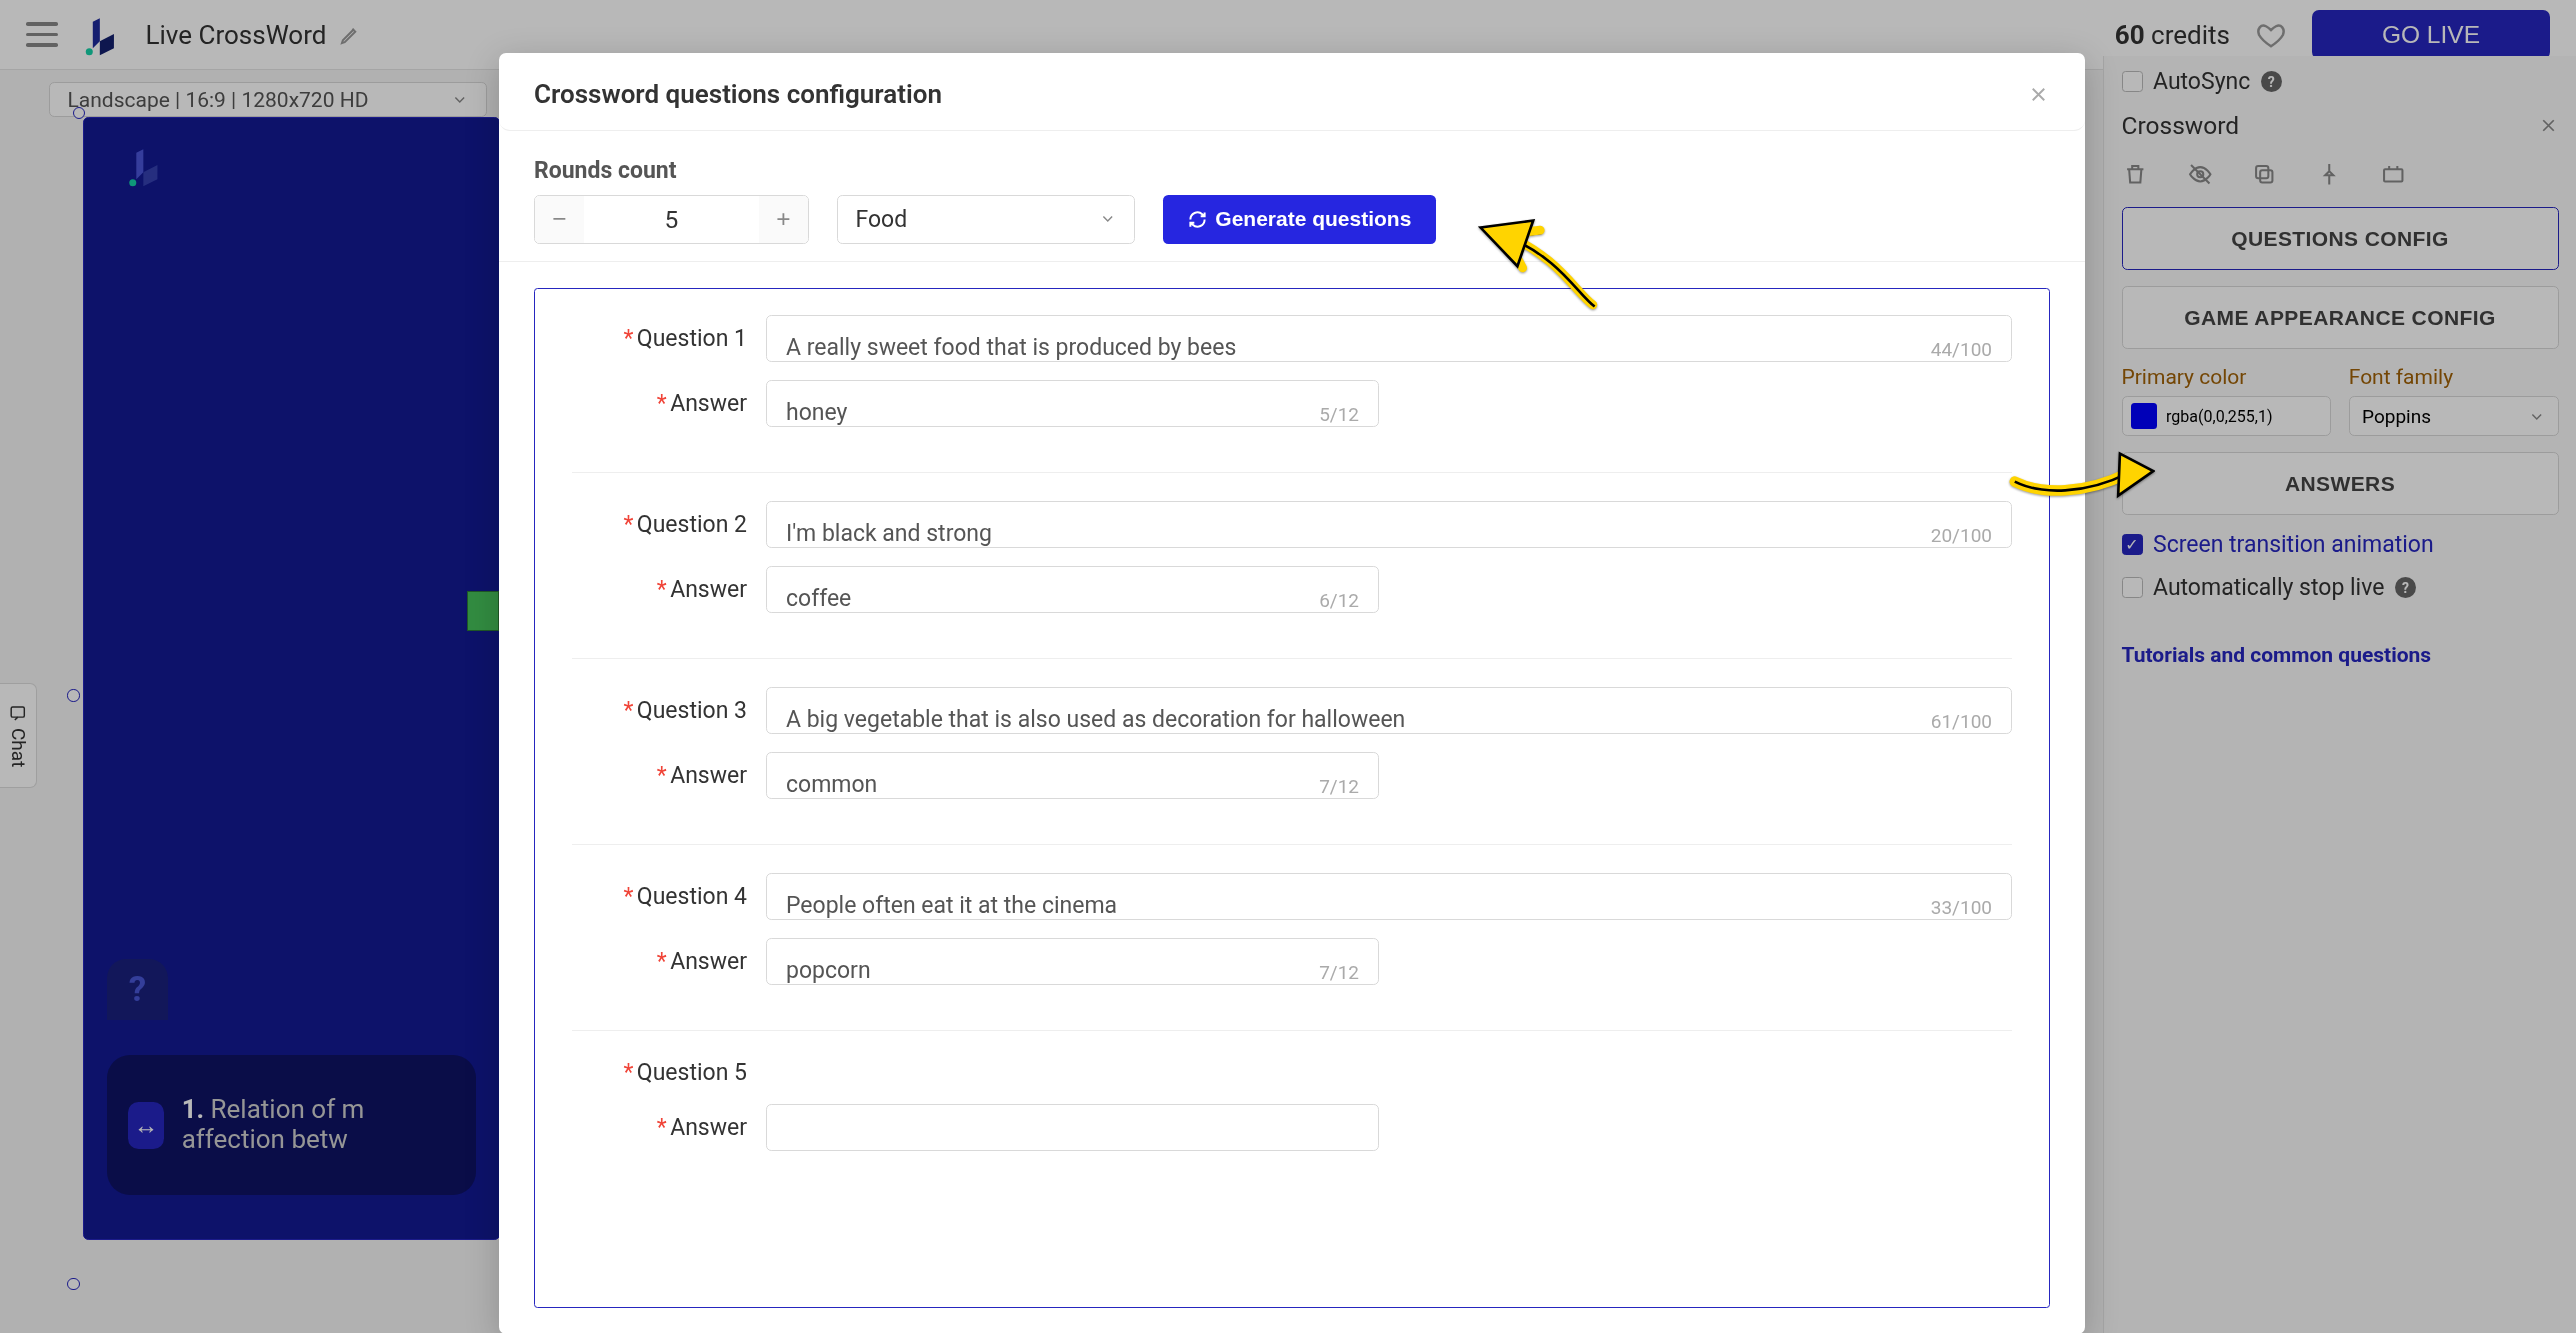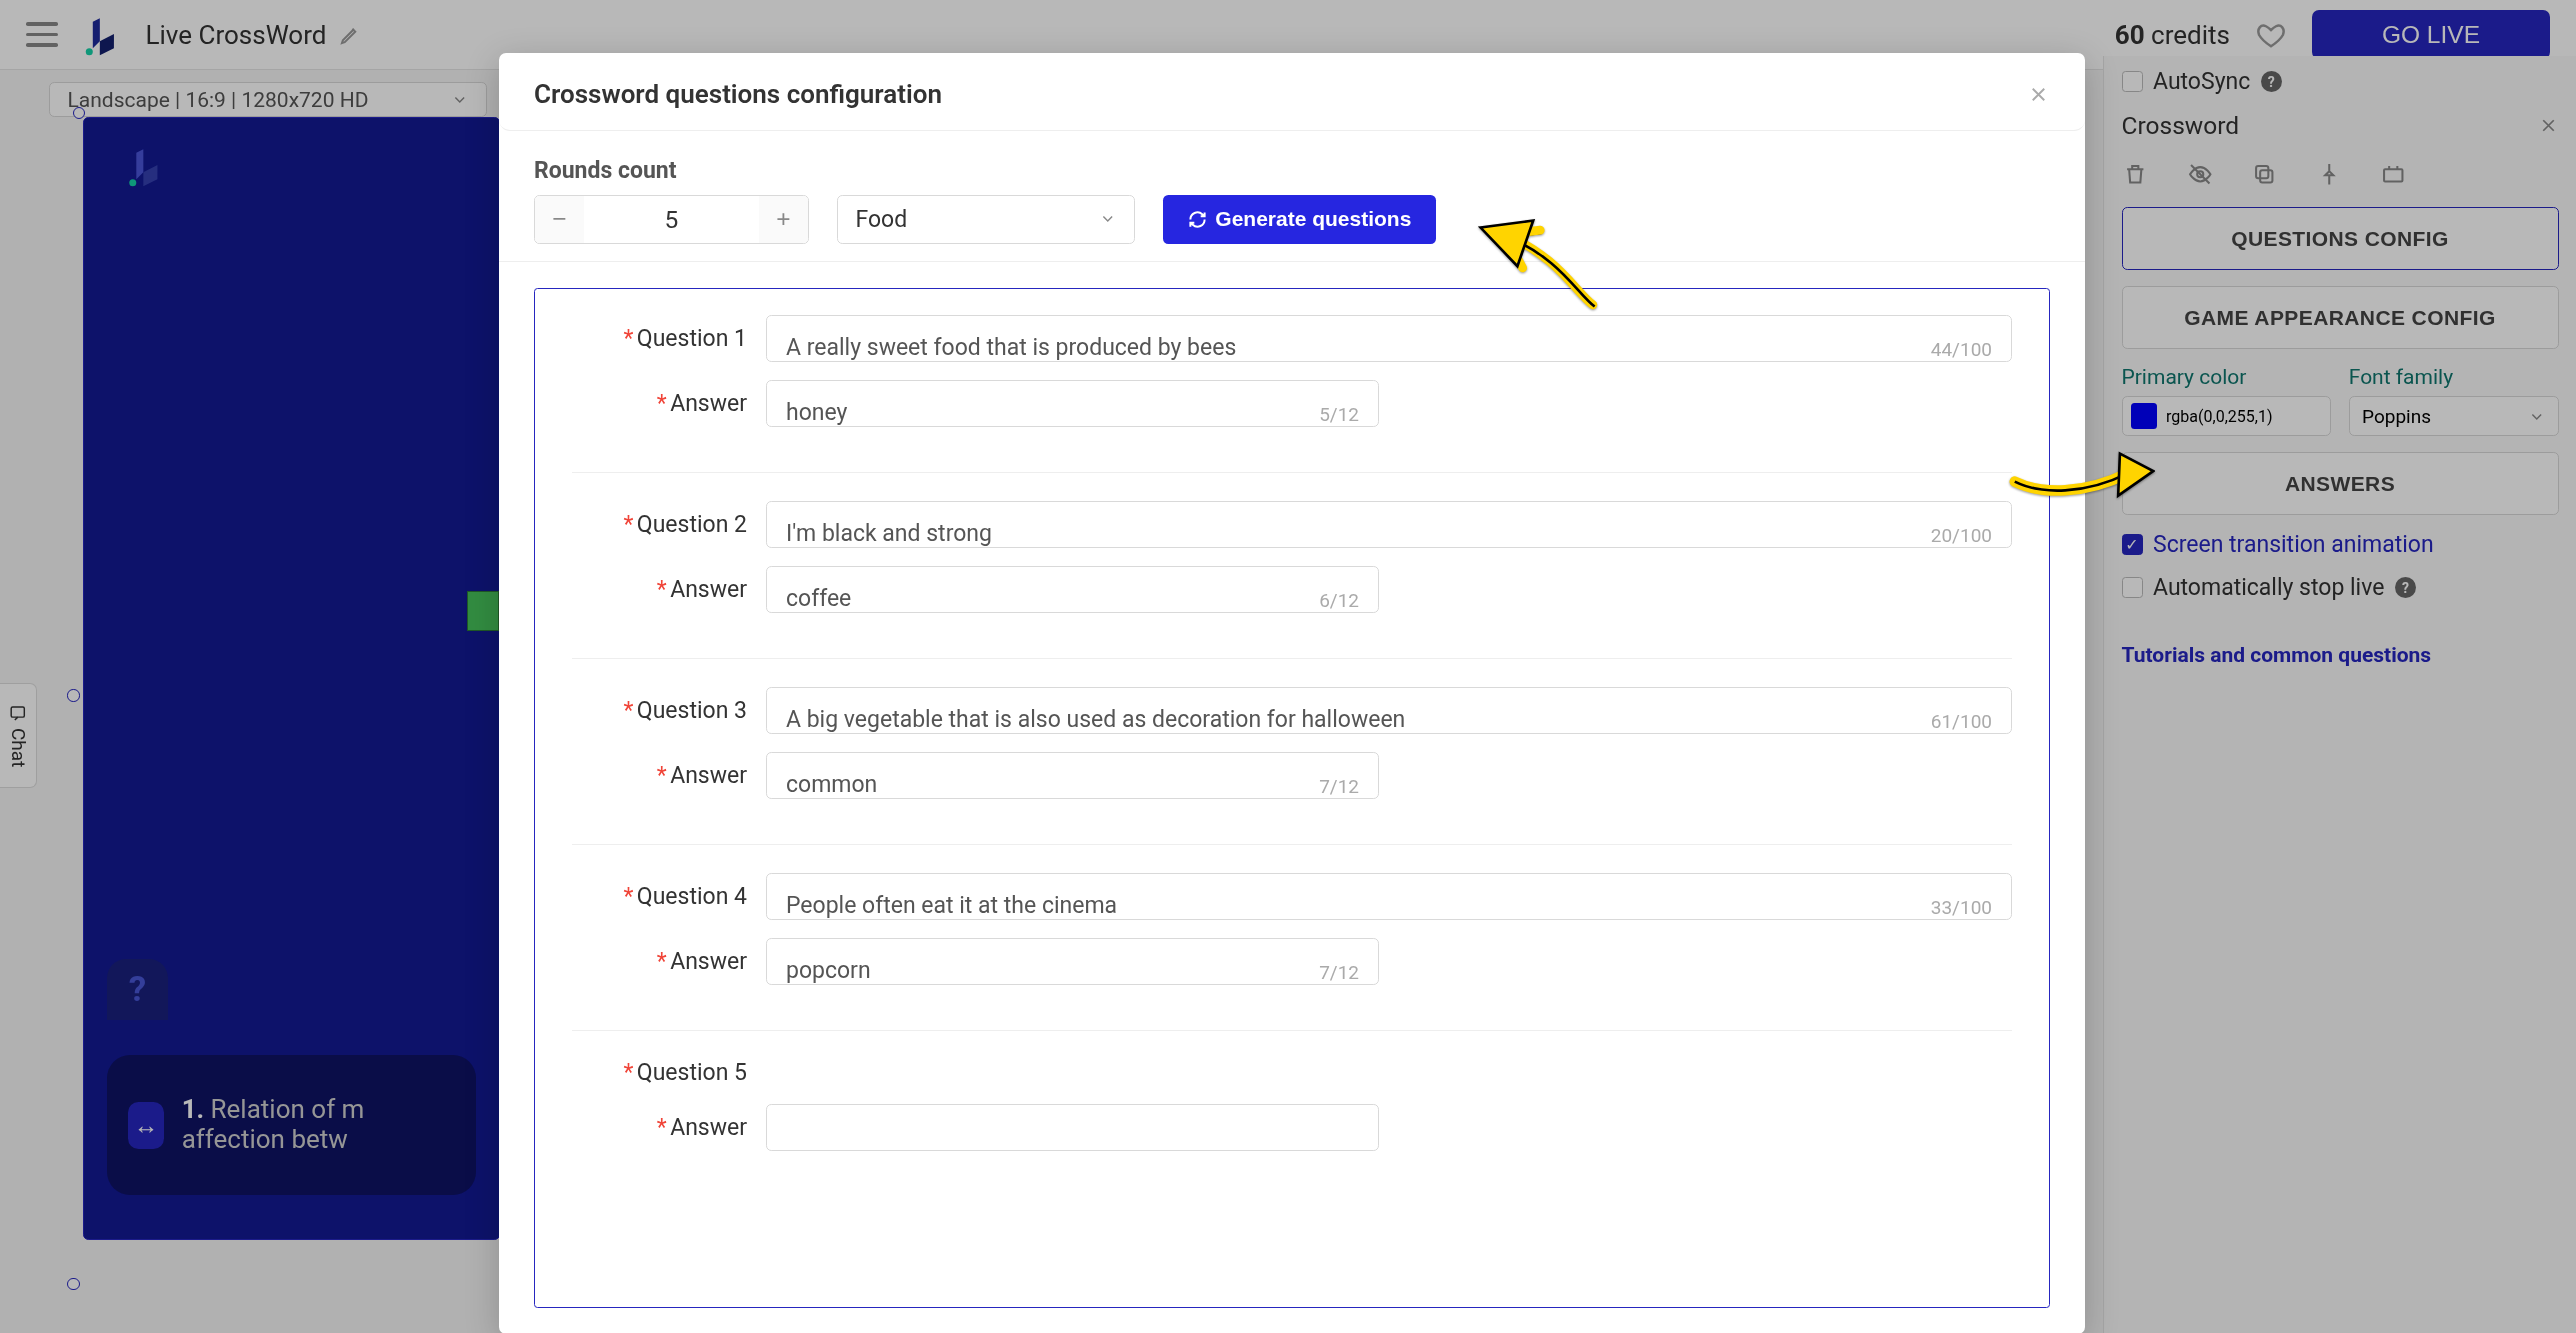--- a/index.html
+++ b/index.html
@@ -55,21 +55,21 @@
 .btn-outline { border: 0.9px solid #d9d9d9; background: #fff; border-radius: 5.3px; padding: 8.8px 16px; font-size: 21px; color: #333; display: flex; align-items: center; gap: 8.8px; height: 42px; cursor: pointer; }
 .btn-newlayer { background: #ffb020; border: 0.9px solid #e09c18; color: #fff; }
 .layers-ic { width: 19px; height: 19px; }
 .rp-layer-title { display: flex; align-items: center; justify-content: space-between; font-size: 24.5px; color: #333; }
 .rp-tools { display: flex; align-items: center; gap: 40px; color: #888; padding: 5.3px 1.8px; }
 .rp-tools svg { width: 24.5px; height: 24.5px; }
 .big-btn { width: 100%; height: 63px; border: 0.9px solid #d9d9d9; border-radius: 5.3px; background: #fff; font-size: 21px; font-weight: 700; color: #444; letter-spacing: 0.4px; }
 .big-btn.active { border: 1.8px solid #2626bf; }
 .two-col { display: flex; gap: 17.5px; }
 .fcol { flex: 1; display: flex; flex-direction: column; gap: 7px; }
-.flabel { font-size: 21px; color: #0f766e; }
+.flabel { font-size: 21px; color: #a16207; }
 .color-input { display: flex; align-items: center; gap: 8.8px; border: 0.9px solid #d9d9d9; border-radius: 5.3px; height: 40px; padding: 0 8.8px; background: #fff; font-size: 16px; }
 .swatch { width: 26px; height: 26px; border-radius: 3.5px; }
 .font-select { border: 0.9px solid #d9d9d9; border-radius: 5.3px; height: 40px; padding: 0 12.3px; background: #fff; display: flex; align-items: center; justify-content: space-between; font-size: 19px; }
 .link-blue { color: #2626bf; }
 .tut-link { font-size: 21px; font-weight: 700; color: #2626bf; margin-top: 26px; }
 
 
 .dim { position: absolute; inset: 0; background: rgba(0,0,0,0.28); }
 
 

